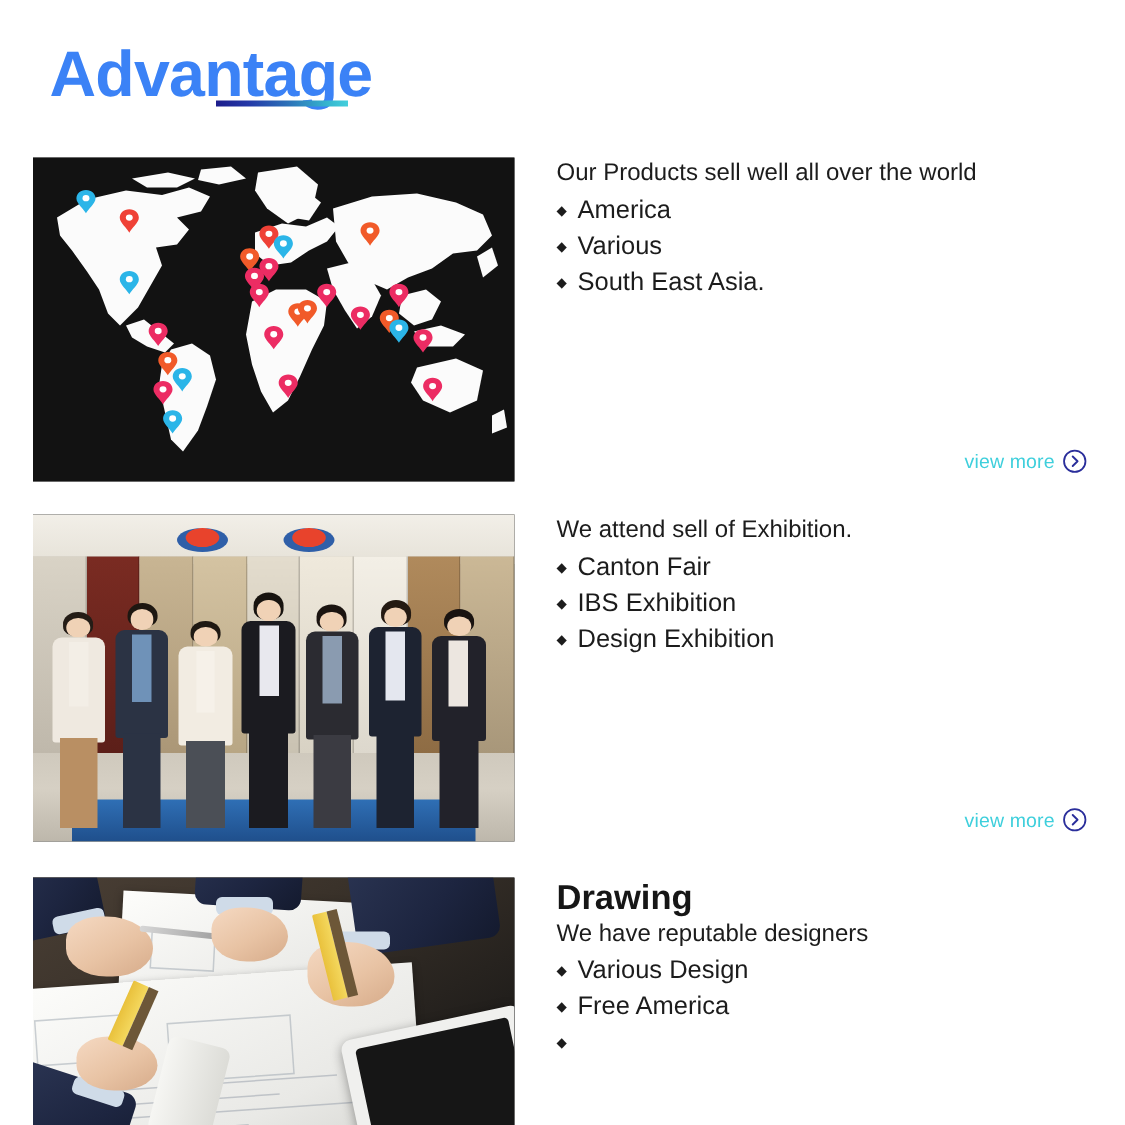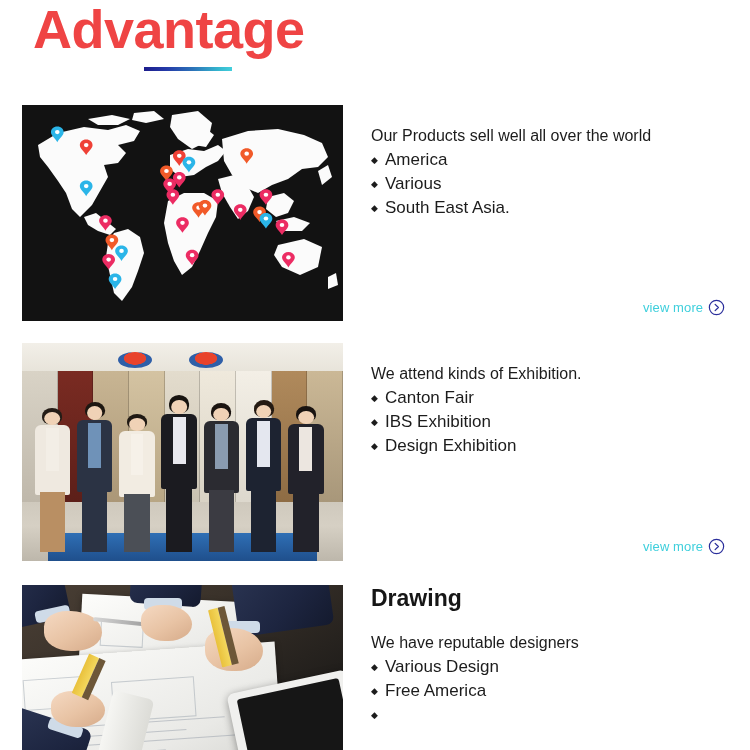--- a/index.html
+++ b/index.html
@@ -7,26 +7,27 @@
     width: 750px; height: 750px;
     background: #ffffff;
     font-family: "Liberation Sans", sans-serif;
     overflow: hidden;
   }
   .page { position: relative; width: 750px; height: 750px; background:#fff; }
 
   
   .header { position: absolute; left: 33px; top: 0px; }
   .page-title {
-    font-size: 54px;
+    font-size: 43px;
     font-weight: bold;
-    color: #ef4444;
+    color: #3b82f6;
     letter-spacing: -0.5px;
     line-height: 58px;
     white-space: nowrap;
+    margin-top: 21px;
   }
   .title-rule {
     position: absolute;
     left: 144px; top: 67px;
     width: 88px; height: 4px;
     background: linear-gradient(to right, #1d1d8c 0%, #2439a8 25%, #2c72b8 55%, #35b7cf 85%, #43cfdc 100%);
   }
 
   
   .row { position: absolute; left: 0; width: 750px; }
@@ -52,21 +53,20 @@
     font-weight: bold;
     color: #161616;
     line-height: 27px;
     white-space: nowrap;
   }
   .sec-sub {
     font-size: 16px;
     color: #1c1c1c;
     line-height: 22px;
     white-space: nowrap;
-    margin-top: 20px;
   }
   .bullets { list-style: none; margin-top: 1px; }
   .bullets li {
     font-size: 17px;
     color: #1c1c1c;
     line-height: 24px;
     white-space: nowrap;
     padding-left: 14px;
     position: relative;
   }
@@ -439,21 +439,21 @@
               <div class="p-head" style="top:3%;width:44%;height:9%;background:#f0d2b6"></div>
               <div class="p-body" style="top:12%;height:48%;background:#22222a"></div>
               <div class="p-shirt" style="top:14%;height:30%;background:#ece6e0"></div>
               <div class="p-legs" style="height:42%;background:#22222a"></div>
             </div>
           </div>
       </div>
     </div>
 
     <div class="copy">
-      <div class="sec-sub">We attend kinds of Exhibition.</div>
+      <div class="sec-sub">We attend sell of Exhibition.</div>
       <ul class="bullets">
         <li><span class="dia">◆</span><span>Canton Fair</span></li>
         <li><span class="dia">◆</span><span>IBS Exhibition</span></li>
         <li><span class="dia">◆</span><span>Design Exhibition</span></li>
       </ul>
     </div>
   </div>
 
   <div class="view-more vm-exhibition">
     <span class="vm-label">view more</span>

